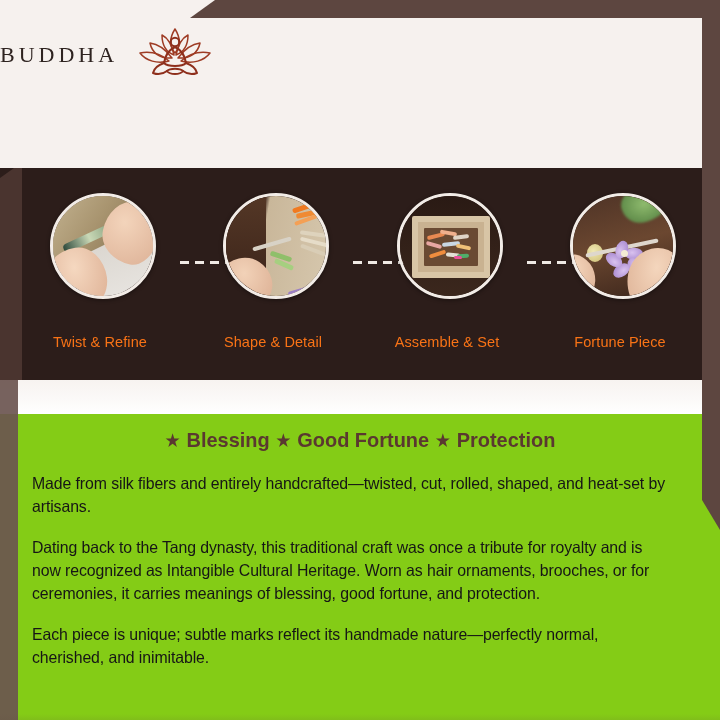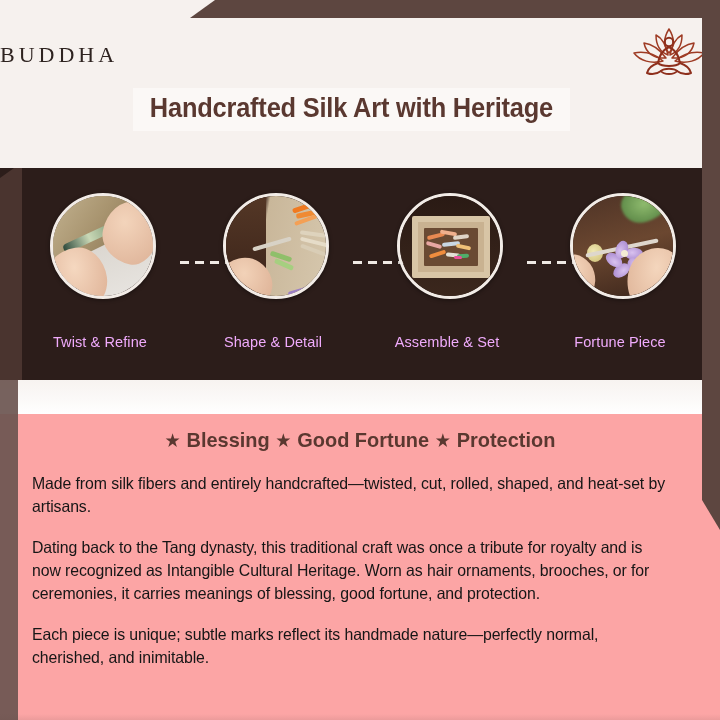--- a/index.html
+++ b/index.html
@@ -37,21 +37,21 @@
   }
 
   
   .header{
     position:absolute;left:0;top:0;width:702px;height:168px;
     background:#f6f1ee;
     clip-path:polygon(0 0,190px 0,215px 0,702px 16px,702px 168px,0 168px);
   }
   .logo-row{
     position:absolute;left:0;top:24px;width:718px;height:62px;
-    display:flex;align-items:center;justify-content:space-between;gap:8px;
+    display:flex;align-items:center;justify-content:flex-start;gap:8px;
   }
   .logo-word{
     font-family:"Liberation Serif","DejaVu Serif",serif;
     font-size:22px;letter-spacing:4.0px;color:#2e2320;font-weight:400;
     line-height:1;
   }
   .logo-mark{width:86px;height:60px;display:block;margin:0 6px;}
 
   .headline-wrap{
     position:absolute;left:0;top:88px;width:702px;text-align:center;
@@ -80,21 +80,21 @@
     position:absolute;top:25px;left:25px;
     width:100px;height:100px;border-radius:50%;
     border:3px solid #f2ece7;
     box-sizing:content-box;
     overflow:hidden;
     box-shadow:0 1px 4px rgba(0,0,0,.45);
   }
   .circle .ph{position:absolute;inset:0;}
   .step-label{
     position:absolute;top:166px;left:0;width:150px;
-    font-size:14.5px;color:#f0abfc;letter-spacing:.1px;
+    font-size:14.5px;color:#f97316;letter-spacing:.1px;
     font-family:"Liberation Sans","DejaVu Sans",sans-serif;
   }
 
   
   .p1{background:linear-gradient(160deg,#cbbda0 0%,#b9a886 22%,#d9d4cd 40%,#e9e6e2 100%);}
   .p1 .board{position:absolute;left:-12%;top:-6%;width:92%;height:60%;
     background:linear-gradient(150deg,#c6b694 0%,#a8946f 60%,#8d7a59 100%);
     transform:rotate(-26deg);border-radius:3px;}
   .p1 .stick{position:absolute;left:8%;top:36%;width:62%;height:9%;
     background:linear-gradient(90deg,#2e4a3c,#c9d8b6 45%,#6f8c6a);
@@ -164,21 +164,21 @@
     border-radius:48% 52% 50% 50%/50% 50% 50% 50%;transform:rotate(-16deg);}
   .p4 .bud{position:absolute;left:14%;top:48%;width:16%;height:18%;
     background:radial-gradient(circle at 40% 40%,#f0e8b4,#cdbd74);border-radius:50%;}
 
   
   .fade-band{
     position:absolute;left:0;top:380px;width:720px;height:34px;
     background:linear-gradient(to bottom,#f7f3f0 0%,#fbf9f8 55%,#ffffff 100%);
   }
   .body{
-    position:absolute;left:0;top:414px;width:720px;height:306px;background:#fca5a5;
+    position:absolute;left:0;top:414px;width:720px;height:306px;background:#84cc16;
   }
   .benefits{
     position:absolute;left:0;top:14px;width:720px;text-align:center;
     font-size:21px;font-weight:bold;color:#5a3830;
     font-family:"Liberation Sans","DejaVu Sans",sans-serif;
     transform:scaleX(.95);transform-origin:center;
     white-space:nowrap;
   }
   .benefits .star{font-size:19px;}
   .benefits .sp{display:inline-block;width:6px;}
@@ -216,23 +216,20 @@
       <g fill="none" stroke="#8e2f1c" stroke-width="2" stroke-linecap="round" stroke-linejoin="round">
         <circle cx="43" cy="17" r="4.2"></circle>
         <path d="M43 22 C37 25 33 31 32 38 C34 40 38 41 43 41 C48 41 52 40 54 38 C53 31 49 25 43 22 Z"></path>
         <path d="M32 38 C26 40 22 44 21 48 C26 50 31 49 35 46"></path>
         <path d="M54 38 C60 40 64 44 65 48 C60 50 55 49 51 46"></path>
         <path d="M35 46 C38 50 48 50 51 46 C48 43 38 43 35 46 Z"></path>
       </g>
     </svg>
   </div>
 
-  <div class="headline-wrap">
-    <span class="headline">Handcrafted Silk Art with Heritage</span>
-  </div>
 
   <div class="strip">
     <div class="strip-inner">
       <div class="dashline" style="left:180px;width:68px;"></div>
       <div class="dashline" style="left:353px;width:68px;"></div>
       <div class="dashline" style="left:527px;width:68px;"></div>
 
       <div class="step" style="left:25px;">
         <div class="circle">
           <div class="ph p1">

